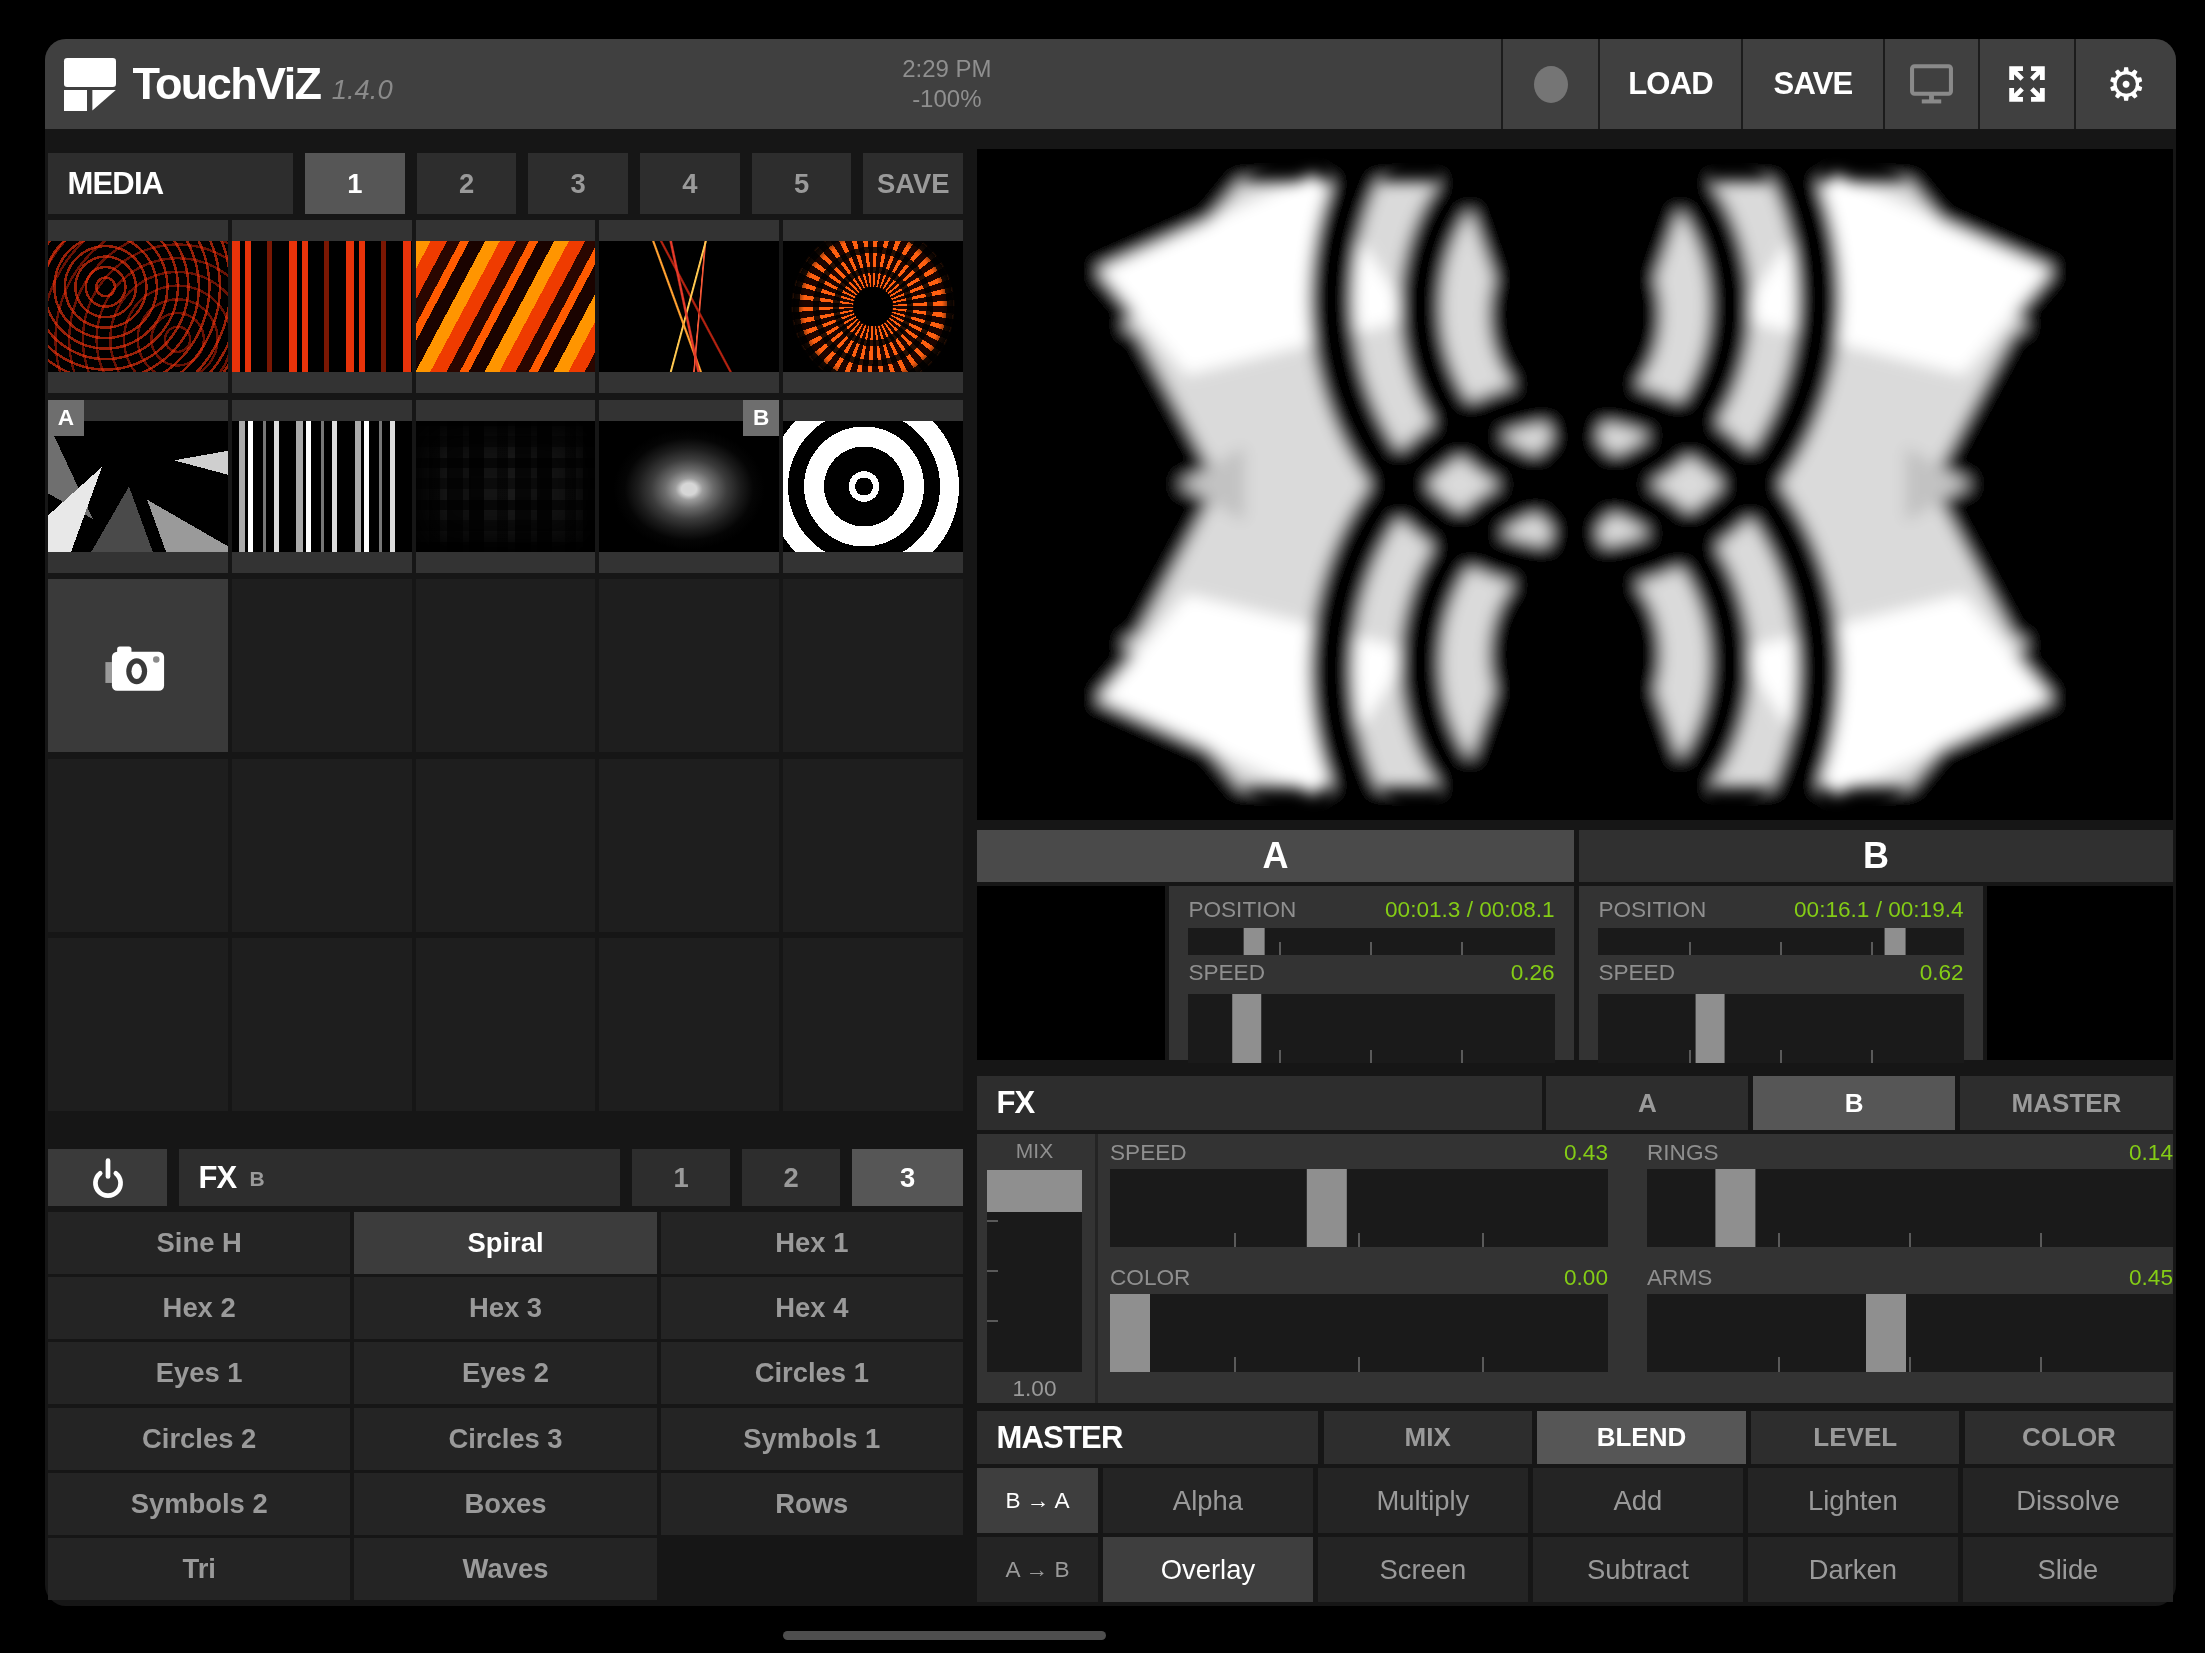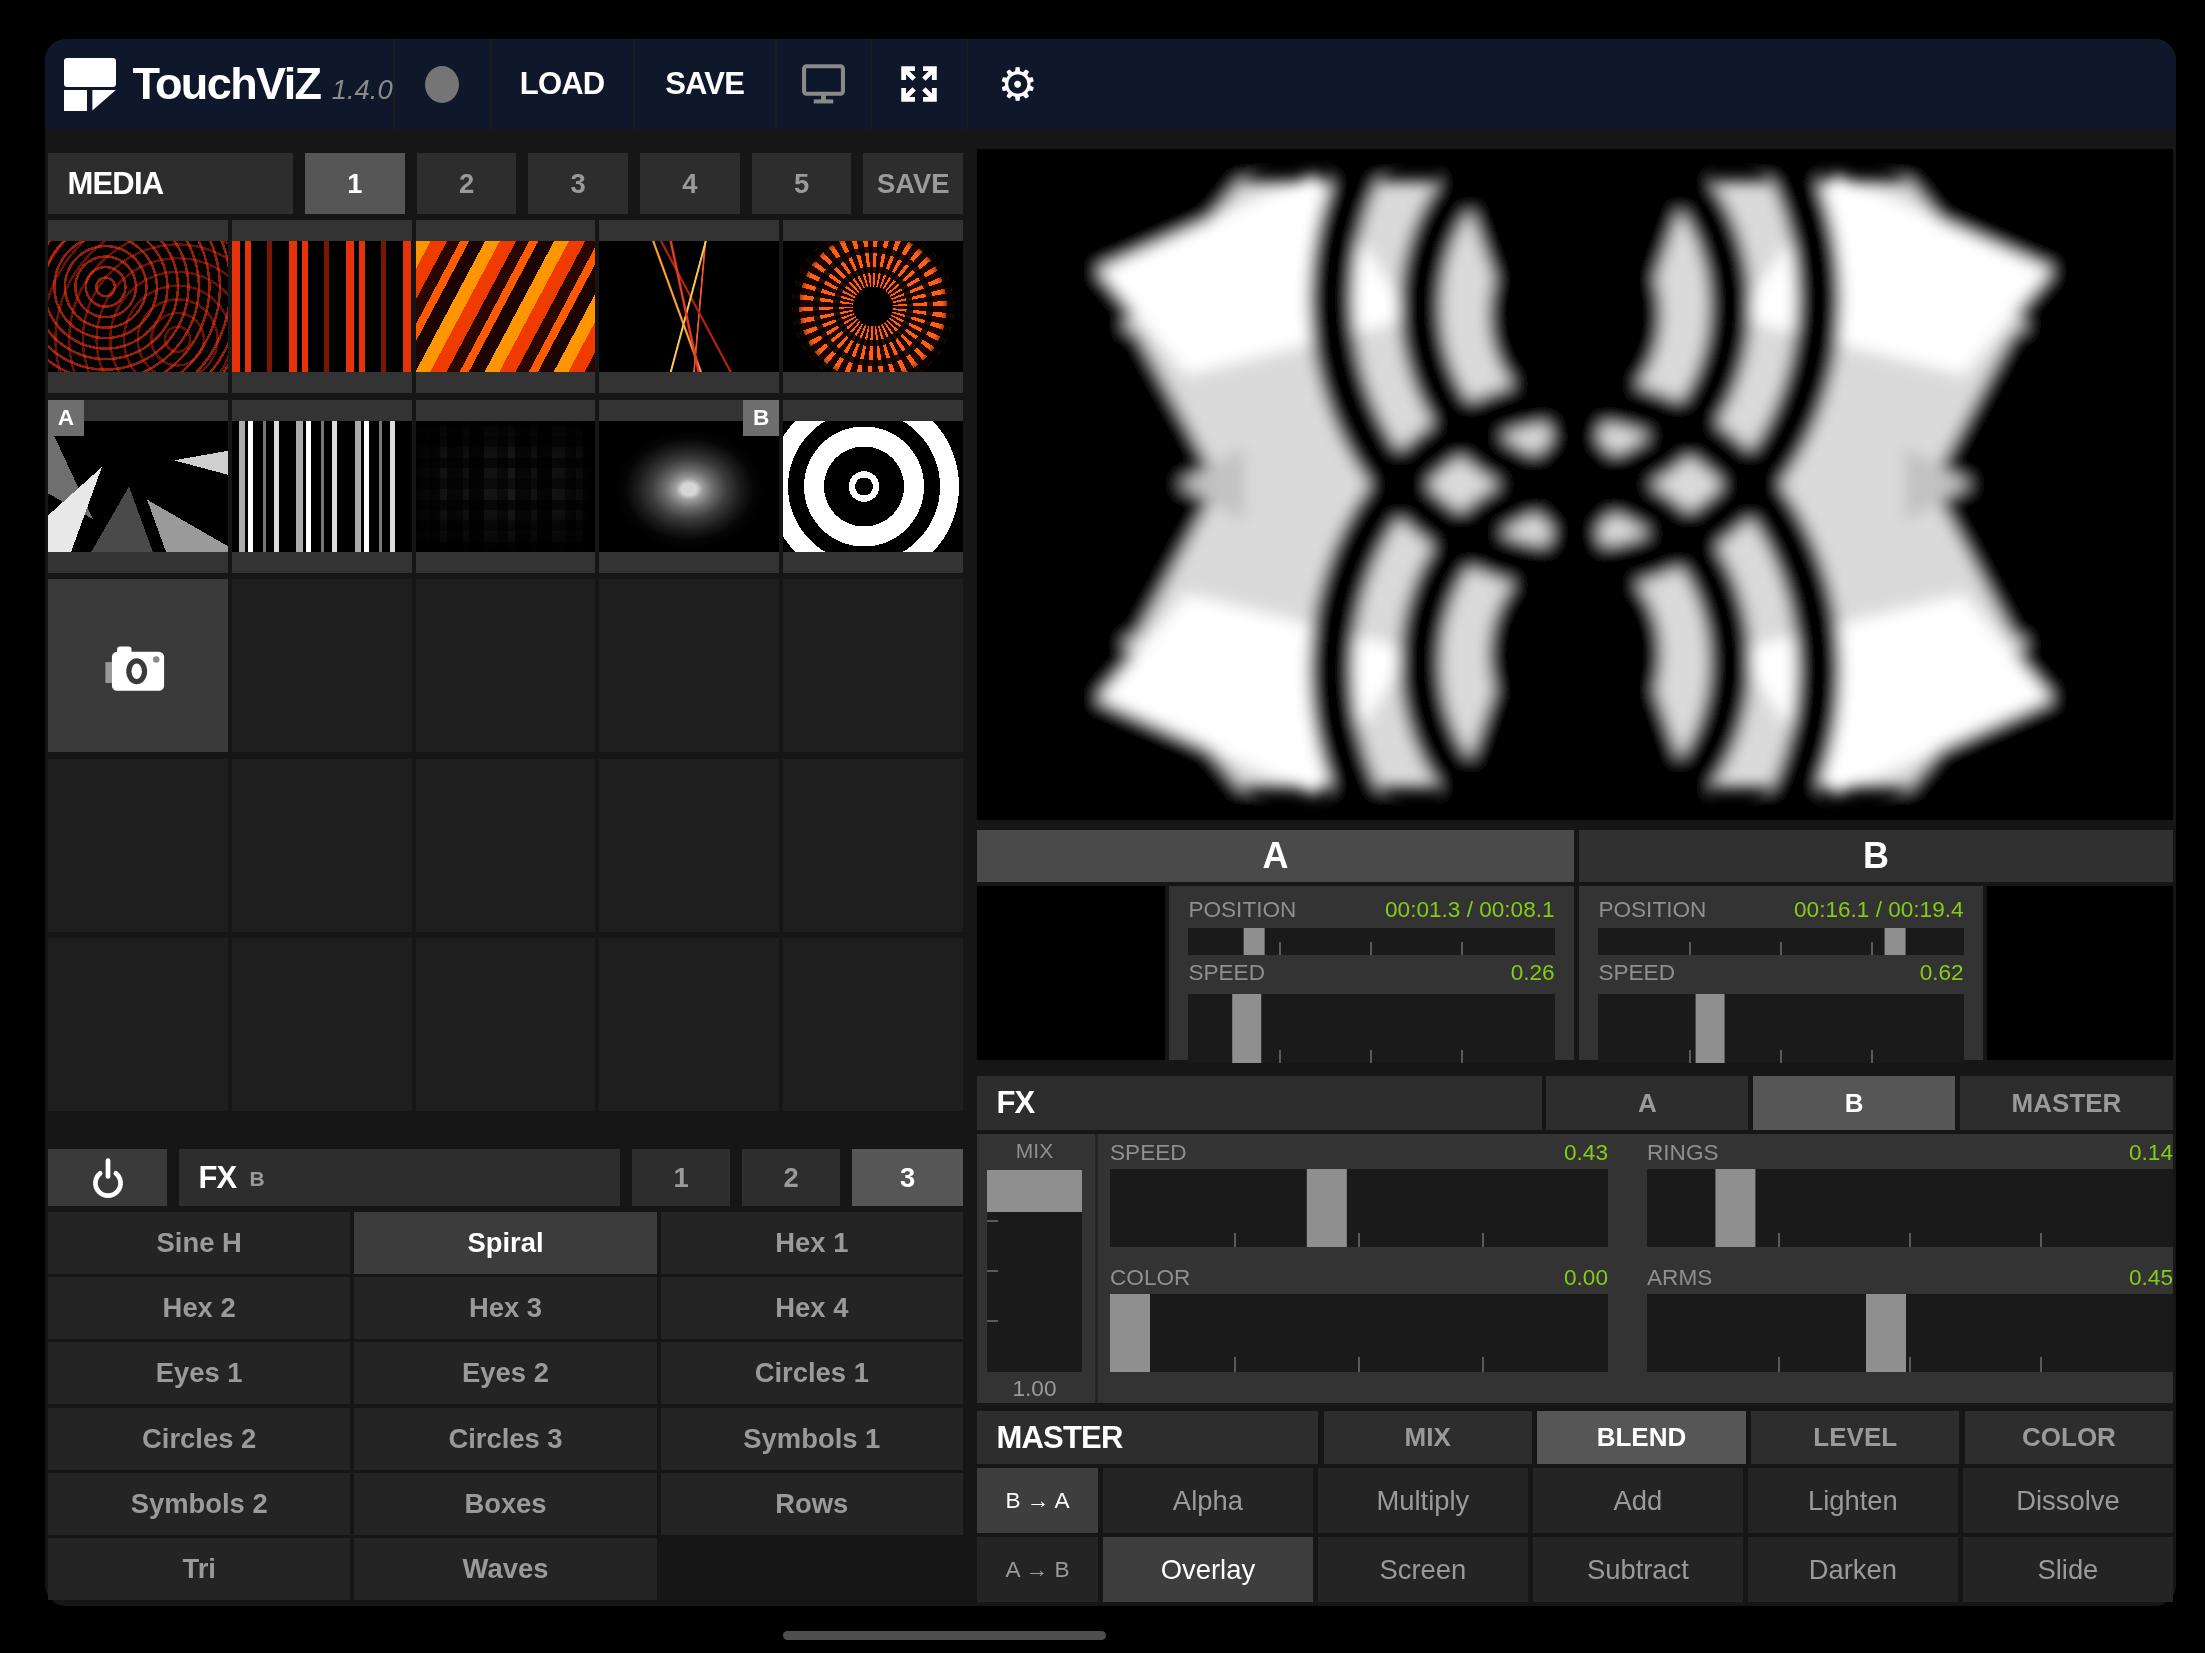--- a/index.html
+++ b/index.html
@@ -1,22 +1,22 @@
 <!DOCTYPE html>
 <html style="font-size:13px"><head>
 <meta charset="utf-8">
 <style>
   html,body{margin:0;padding:0;background:#000;}
   #page{position:relative;width:2205px;height:1653px;background:#000;overflow:hidden;
         font-family:"Liberation Sans","DejaVu Sans",sans-serif;-webkit-font-smoothing:antialiased;}
   .abs{position:absolute;}
   #frame{left:45px;top:39px;width:2131px;height:1567px;background:#161616;border-radius:21px;}
   
-  #topbar{left:45px;top:39px;width:2131px;height:90px;background:#0f172a;border-radius:21px 21px 0 0;
-          display:flex;align-items:stretch;}
+  #topbar{left:45px;top:39px;width:2131px;height:90px;background:#404040;border-radius:21px 21px 0 0;
+          display:flex;align-items:stretch;gap:40px;}
   .tb-left{display:flex;align-items:center;padding-left:19.4px;flex:0 0 auto;}
   .logo{width:52px;height:53px;position:relative;margin-right:16px;}
   .logo .l1{position:absolute;left:0;top:0;width:52px;height:29px;background:#fff;border-radius:3.2px;}
   .logo .l2{position:absolute;left:0;bottom:0;width:22.6px;height:21px;background:#fff;}
   .logo .l3{position:absolute;right:0;bottom:0;width:24px;height:21px;background:#fff;
             clip-path:polygon(0 0,100% 0,0 100%);}
   .appname{font-size:45px;font-weight:700;color:#fff;letter-spacing:-1.6px;}
   .appver{font-size:27.4px;color:#8a8a8a;margin-left:11.3px;margin-top:11.3px;font-style:italic;}
   .tb-center{flex:1;display:flex;flex-direction:column;align-items:center;justify-content:center;
              color:#8f8f8f;font-size:24px;line-height:30px;}
@@ -128,20 +128,24 @@
 
   <div class="abs" id="topbar">
     <div class="tb-left">
       <div class="logo">
         <div class="l1"></div>
           <div class="l2"></div>
           <div class="l3"></div>
       </div>
       <span class="appname">TouchViZ</span>
       <span class="appver">1.4.0</span>
+    </div>
+    <div class="tb-center">
+      <span>2:29 PM</span>
+      <span>-100%</span>
     </div>
     <div class="tb-right">
       <div class="tb-btn" style="width:95px;">
         <div class="rec-dot"></div>
       </div>
       <div class="tb-btn" style="width:141px;">LOAD</div>
       <div class="tb-btn" style="width:140px;">SAVE</div>
       <div class="tb-btn" style="width:93px;">
         <svg width="47" height="44" viewBox="0 0 58 54">
           <rect x="5" y="5" width="48" height="34" rx="3" fill="none" stroke="#8a8a8a" stroke-width="5"></rect>

